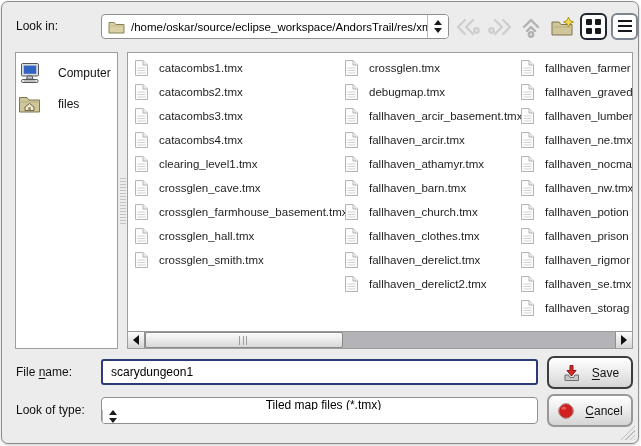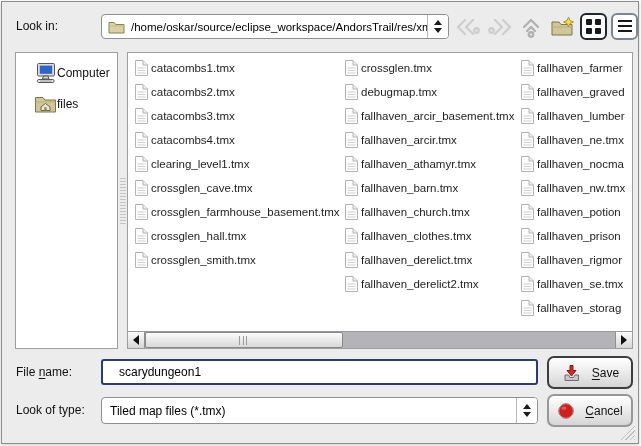--- a/index.html
+++ b/index.html
@@ -1,19 +1,19 @@
 <!DOCTYPE html>
 <html><head>
 <meta charset="utf-8">
 <style>
   * { margin:0; padding:0; box-sizing:border-box; }
   html,body { width:641px; height:446px; background:#ffffff; font-family:"Liberation Sans", sans-serif; }
   .dialog {
     position:absolute; left:1px; top:1px; width:638px; height:443px;
-    background:#ececec; border:1px solid #8e8e8e; border-radius:0;
+    background:#ececec; border:1px solid #8e8e8e; border-radius:7px;
     box-shadow:0 1px 3px rgba(0,0,0,.22); overflow:hidden;
   }
   .abs { position:absolute; }
   .lbl { font-size:12px; color:#111; }
   .mn { text-decoration:underline; text-underline-offset:2px; }
 
   
   .look-in-label { left:14px; top:12px; height:25px; line-height:25px; }
   .combo { background:#fff; border:1px solid #8f8f8f; border-radius:4px; display:flex; align-items:center; overflow:hidden; }
   .combo-lookin { left:99px; top:12px; width:348px; height:25px; }
@@ -29,56 +29,56 @@
   .tb-up        { left:515px; top:12px; width:28px; height:26px; }
   .tb-newfolder { left:547px; top:12px; width:27px; height:26px; }
   .tb-grid { left:578px; top:11px; width:27px; height:27px; background:#fff; border:2px solid #20262f; border-radius:6px; }
   .tb-list { left:609px; top:11px; width:27px; height:27px; background:#fff; border:2px solid #7c8692; border-radius:6px; }
   .grid-glyph { display:grid; grid-template-columns:6px 6px; grid-template-rows:6px 6px; gap:3px; }
   .grid-glyph i { background:#15181d; border-radius:1px; }
   .list-glyph { width:14px; height:13px; background:repeating-linear-gradient(180deg,#15181d 0 2.5px, transparent 2.5px 5px); }
 
   
   .sidebar { left:13px; top:50px; width:103px; height:297px; background:#fff; border:1px solid #9e9e9e; }
-  .side-item { display:flex; align-items:center; gap:0; height:31px; padding-left:18px; font-size:12px; color:#111; }
+  .side-item { display:flex; align-items:center; gap:17px; height:31px; padding-left:2px; font-size:12px; color:#111; }
   .side-item:first-child { margin-top:4px; }
   .splitter { left:116px; top:50px; width:9px; height:297px; display:flex; align-items:center; justify-content:center; }
   .splitter .grip { width:6px; height:46px; background:repeating-linear-gradient(180deg,#c3c3c3 0 1px, transparent 1px 3px); }
 
   .filepane { left:125px; top:50px; width:506px; height:297px; background:#fff; border:1px solid #9e9e9e; overflow:hidden; }
   .fcol { position:absolute; top:3px; }
   .fcol-1 { left:6px;   width:208px; }
   .fcol-2 { left:216px; width:176px; }
   .fcol-3 { left:392px; width:260px; }
-  .file-item { height:24px; display:flex; align-items:center; gap:2px; white-space:nowrap; font-size:11.5px; color:#1e1e1e; }
+  .file-item { height:24px; display:flex; align-items:center; gap:10px; white-space:nowrap; font-size:11.5px; color:#1e1e1e; }
   .file-item svg { flex-shrink:0; }
 
   
   .hscroll { position:absolute; left:0; right:0; bottom:0; height:17px; background:#b3b3b8; border-top:1px solid #999; }
   .hs-btn { position:absolute; top:0; bottom:0; width:17px; background:linear-gradient(#fdfdfd,#d5d5d5); display:flex; align-items:center; justify-content:center; }
   .hs-left  { left:0; border-right:1px solid #8f8f8f; }
   .hs-right { right:0; border-left:1px solid #8f8f8f; }
   .hs-tri-l { width:0;height:0; border-top:5px solid transparent; border-bottom:5px solid transparent; border-right:6px solid #111; }
   .hs-tri-r { width:0;height:0; border-top:5px solid transparent; border-bottom:5px solid transparent; border-left:6px solid #111; }
   .hs-thumb { position:absolute; left:17px; top:0; bottom:0; width:198px; background:linear-gradient(#fbfbfb,#d8d8d8); border:1px solid #898989; border-radius:2px; display:flex; align-items:center; justify-content:center; }
   .hs-thumb .grip { width:10px; height:9px; background:repeating-linear-gradient(90deg,#9d9d9d 0 1px, transparent 1px 3.5px); }
   .hs-track { position:absolute; left:215px; right:17px; top:0; bottom:0; }
 
   
   .fn-label { left:14px; top:357px; height:26px; line-height:26px; }
-  .fn-field { left:99px; top:357px; width:437px; height:26px; background:#fff; border:2px solid #2d3a75; border-radius:3px; display:flex; align-items:center; padding-left:16px; }
+  .fn-field { left:99px; top:357px; width:437px; height:26px; background:#fff; border:2px solid #2d3a75; border-radius:3px; display:flex; align-items:center; padding-left:8px; }
   .fn-field input { border:none; outline:none; width:100%; font-family:"Liberation Sans",sans-serif; font-size:12px; color:#000; background:transparent; }
 
   .push-btn { display:flex; align-items:center; justify-content:center; gap:10px; font-size:12px; color:#111;
     background:linear-gradient(#ffffff,#ebebeb 50%,#d5d5d5); border-radius:7px; cursor:default; }
   .save-btn   { left:545px; top:354px; width:86px; height:33px; border:2px solid #3d3d3d; }
   .cancel-btn { left:545px; top:392px; width:86px; height:33px; border:2px solid #989898;text-align:right; }
 
   .ft-label { left:14px; top:395px; height:27px; line-height:27px; }
-  .combo-type { left:99px; top:395px; width:437px; height:27px; }
+  .combo-type { left:99px; top:395px; width:437px; height:27px;flex-direction:column; }
 
   .resize-grip { right:3px; bottom:3px; width:15px; height:15px;
     background:repeating-linear-gradient(135deg, transparent 0 2px, #c0c0c0 2px 3px);
     clip-path:polygon(100% 0, 100% 100%, 0 100%); }
 </style>
 </head>
 <body>
 
 <div class="dialog">
 

